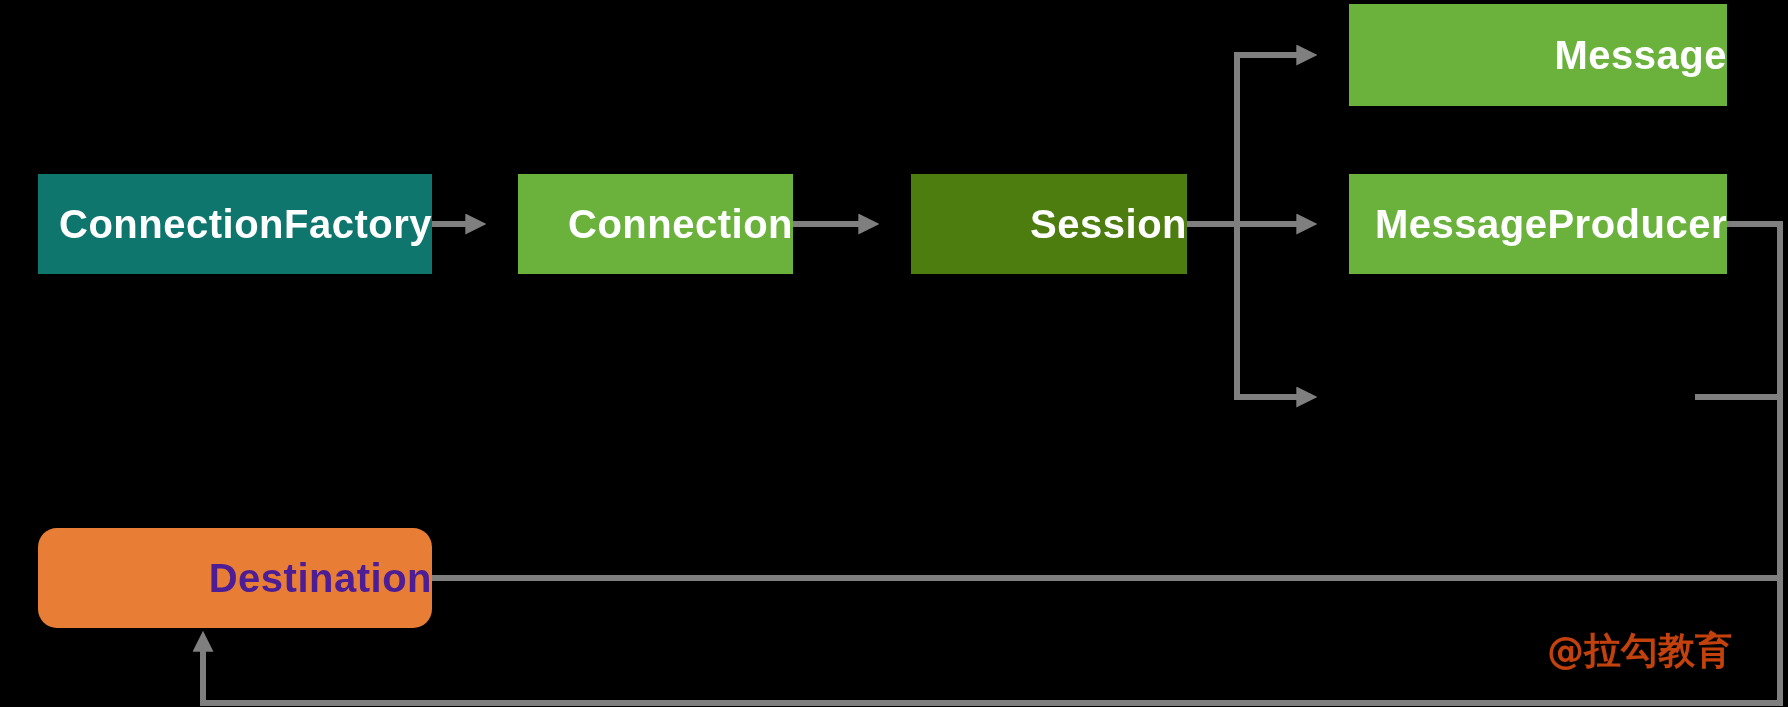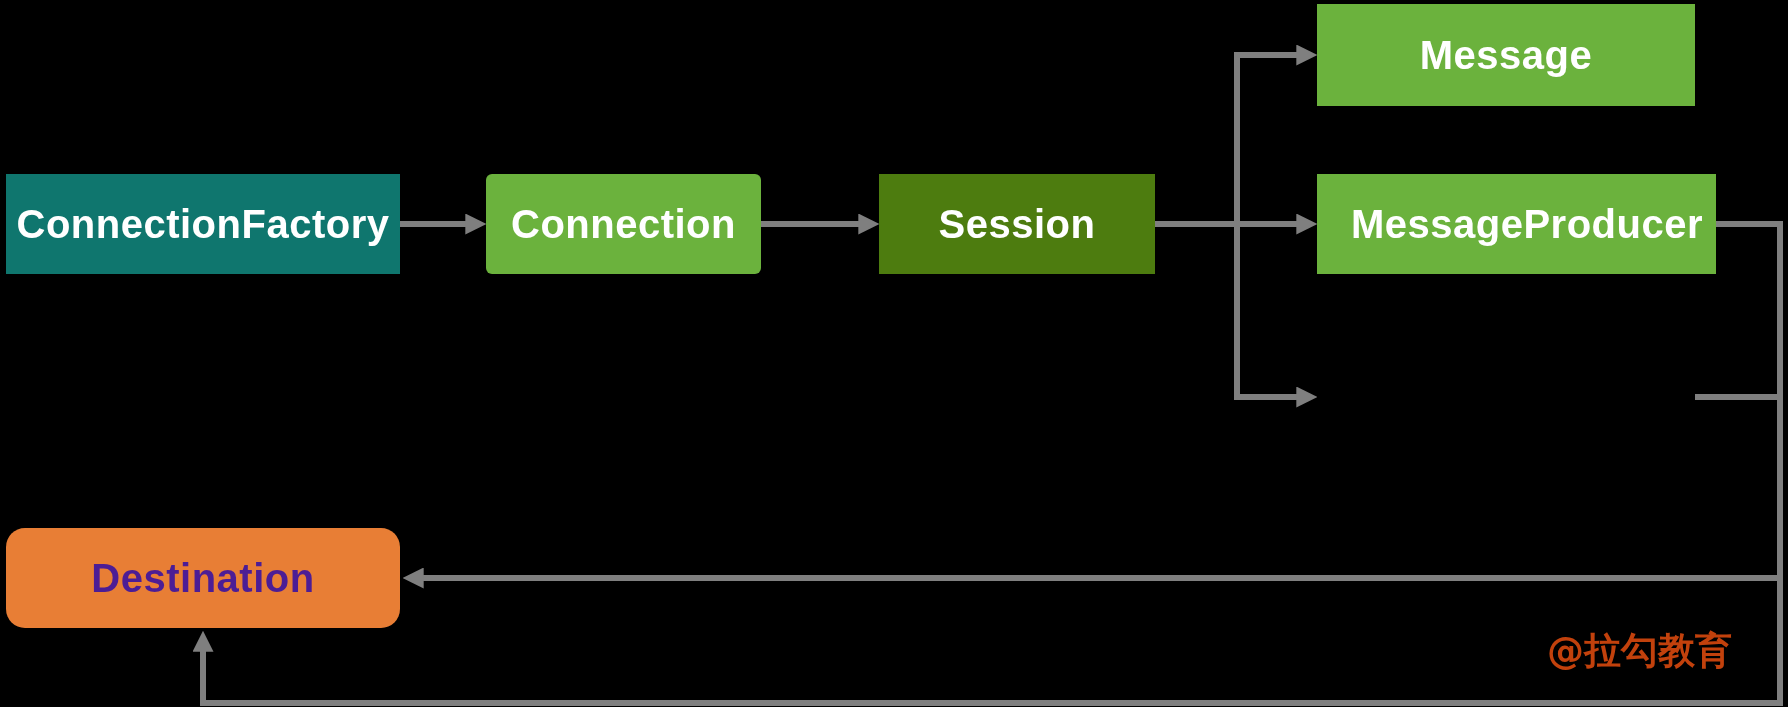--- a/index.html
+++ b/index.html
@@ -8,33 +8,34 @@
     width: 1788px;
     height: 707px;
     background: #000000;
     overflow: hidden;
     font-family: "Liberation Sans", "DejaVu Sans", sans-serif;
   }
   .node {
     position: absolute;
     display: flex;
     align-items: center;
-    justify-content: center;
+    justify-content: flex-end;
     color: #ffffff;
     font-size: 40px;
     font-weight: 700;
     letter-spacing: 0.5px;
     white-space: nowrap;
+    margin-left: 32px;
   }
   
   #node-connection-factory { left: 6px;    top: 174px; width: 394px; height: 100px; }
   #node-connection         { left: 486px;  top: 174px; width: 275px; height: 100px; }
   #node-session            { left: 879px;  top: 174px; width: 276px; height: 100px; }
   #node-message            { left: 1317px; top: 4px;   width: 378px; height: 102px; }
-  #node-message-producer   { left: 1317px; top: 174px; width: 378px; height: 100px; padding-left: 21px; }
+  #node-message-producer   { left: 1317px; top: 174px; width: 378px; height: 100px; }
   #node-message-consumer   { left: 1317px; top: 347px; width: 378px; height: 100px; }
   #node-destination        { left: 6px;    top: 528px; width: 394px; height: 100px; }
   #edges { position: absolute; left: 0; top: 0; width: 1788px; height: 707px; }
   #watermark {
     position: absolute;
     top: 626px;
     right: 56px;
     color: #c2410c;
     font-size: 37px;
     font-weight: 700;
@@ -70,21 +71,21 @@
 
     <line x1="1695" y1="397" x2="1783" y2="397" stroke="#7F7F7F" stroke-width="6"></line>
 
     <line x1="1780" y1="578" x2="409" y2="578" stroke="#7F7F7F" stroke-width="6" marker-end="url(#arrow)"></line>
   </svg>
 
   <div class="node" id="node-connection-factory" style="background-color: #0f766e; color: rgb(255, 255, 255);">
     <span>ConnectionFactory</span>
   </div>
 
-  <div class="node" id="node-connection" style="background-color: rgb(107, 178, 61); color: rgb(255, 255, 255); border-radius: 6px;">
+  <div class="node" id="node-connection" style="background-color: rgb(107, 178, 61); color: rgb(255, 255, 255);">
     <span>Connection</span>
   </div>
 
   <div class="node" id="node-session" style="background-color: #4d7c0f; color: rgb(255, 255, 255);">
     <span>Session</span>
   </div>
 
   <div class="node" id="node-message" style="background-color: rgb(107, 178, 61); color: rgb(255, 255, 255);">
     <span>Message</span>
   </div>

